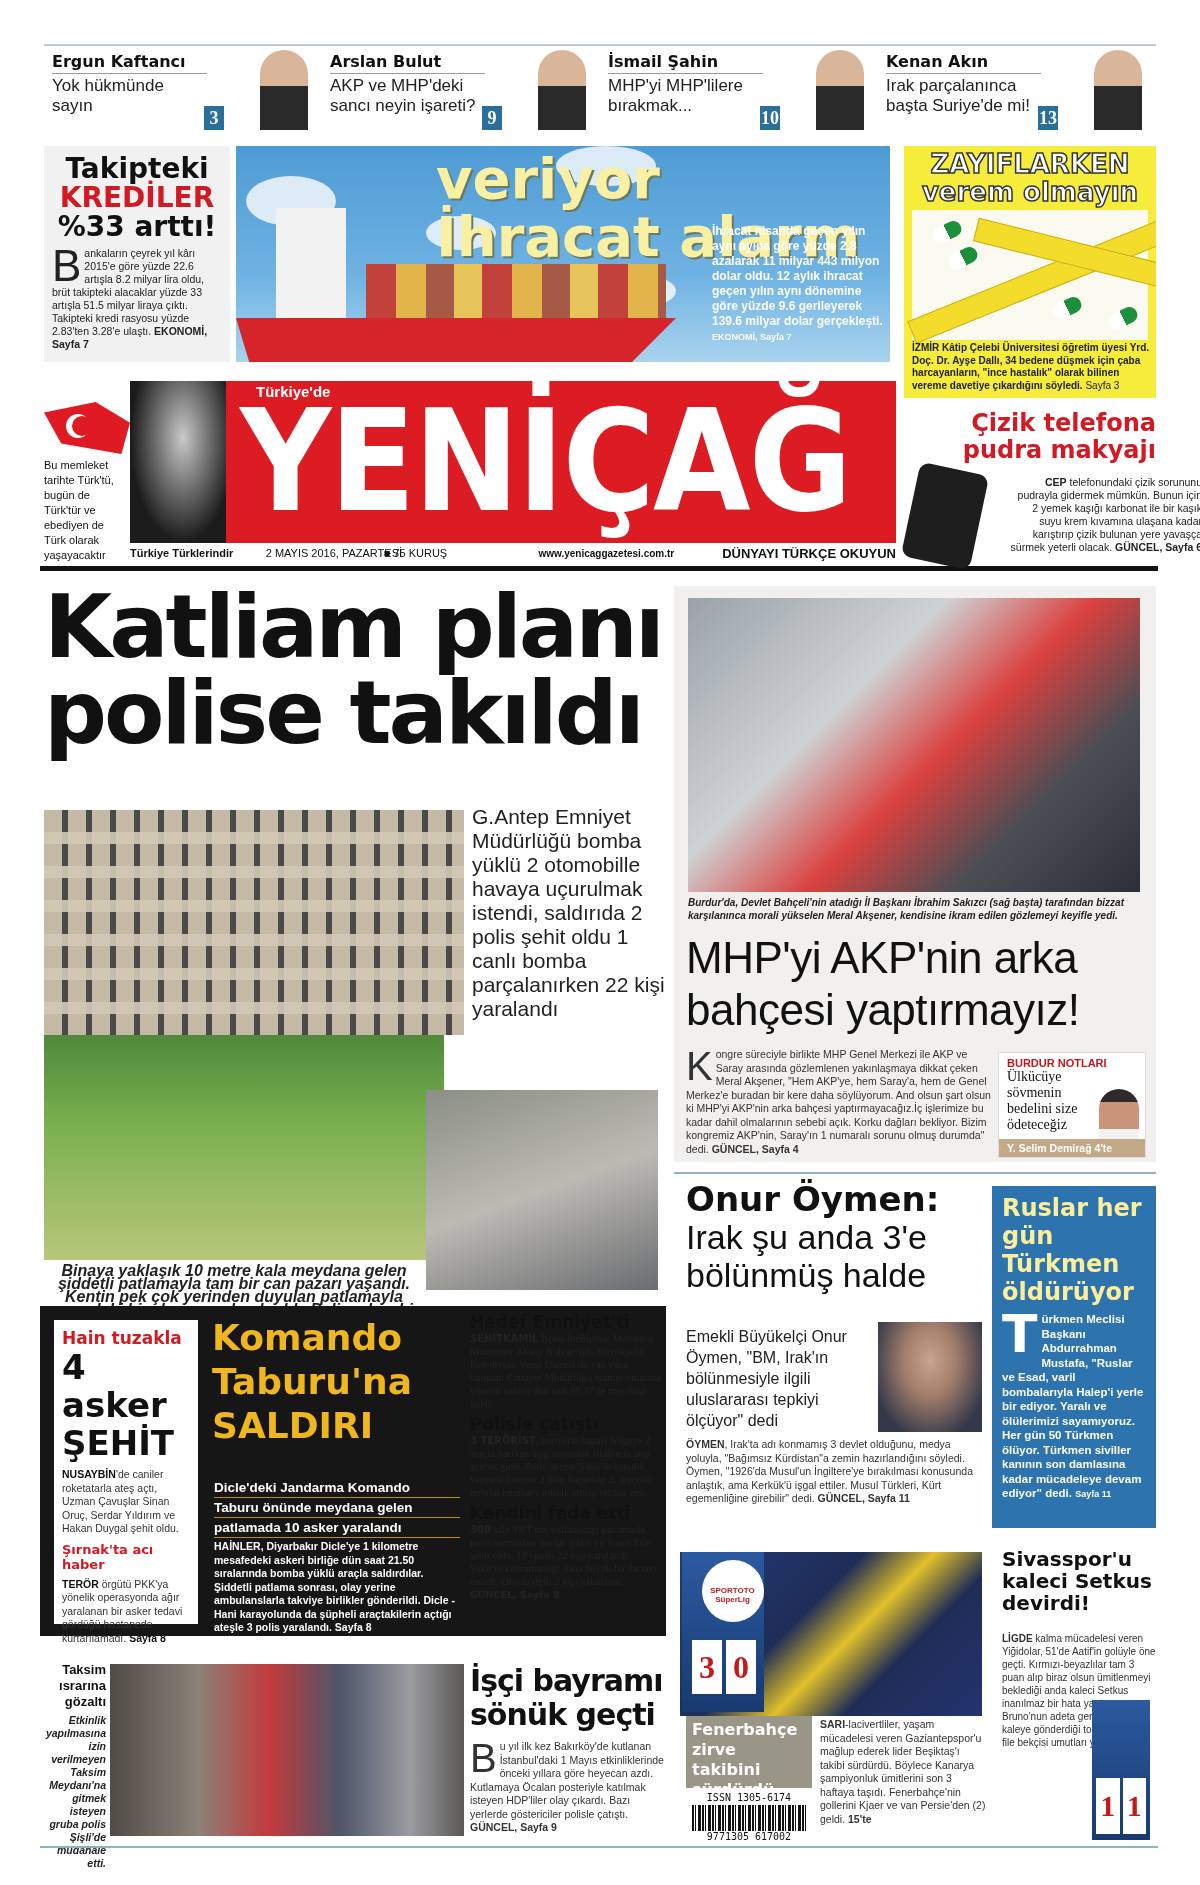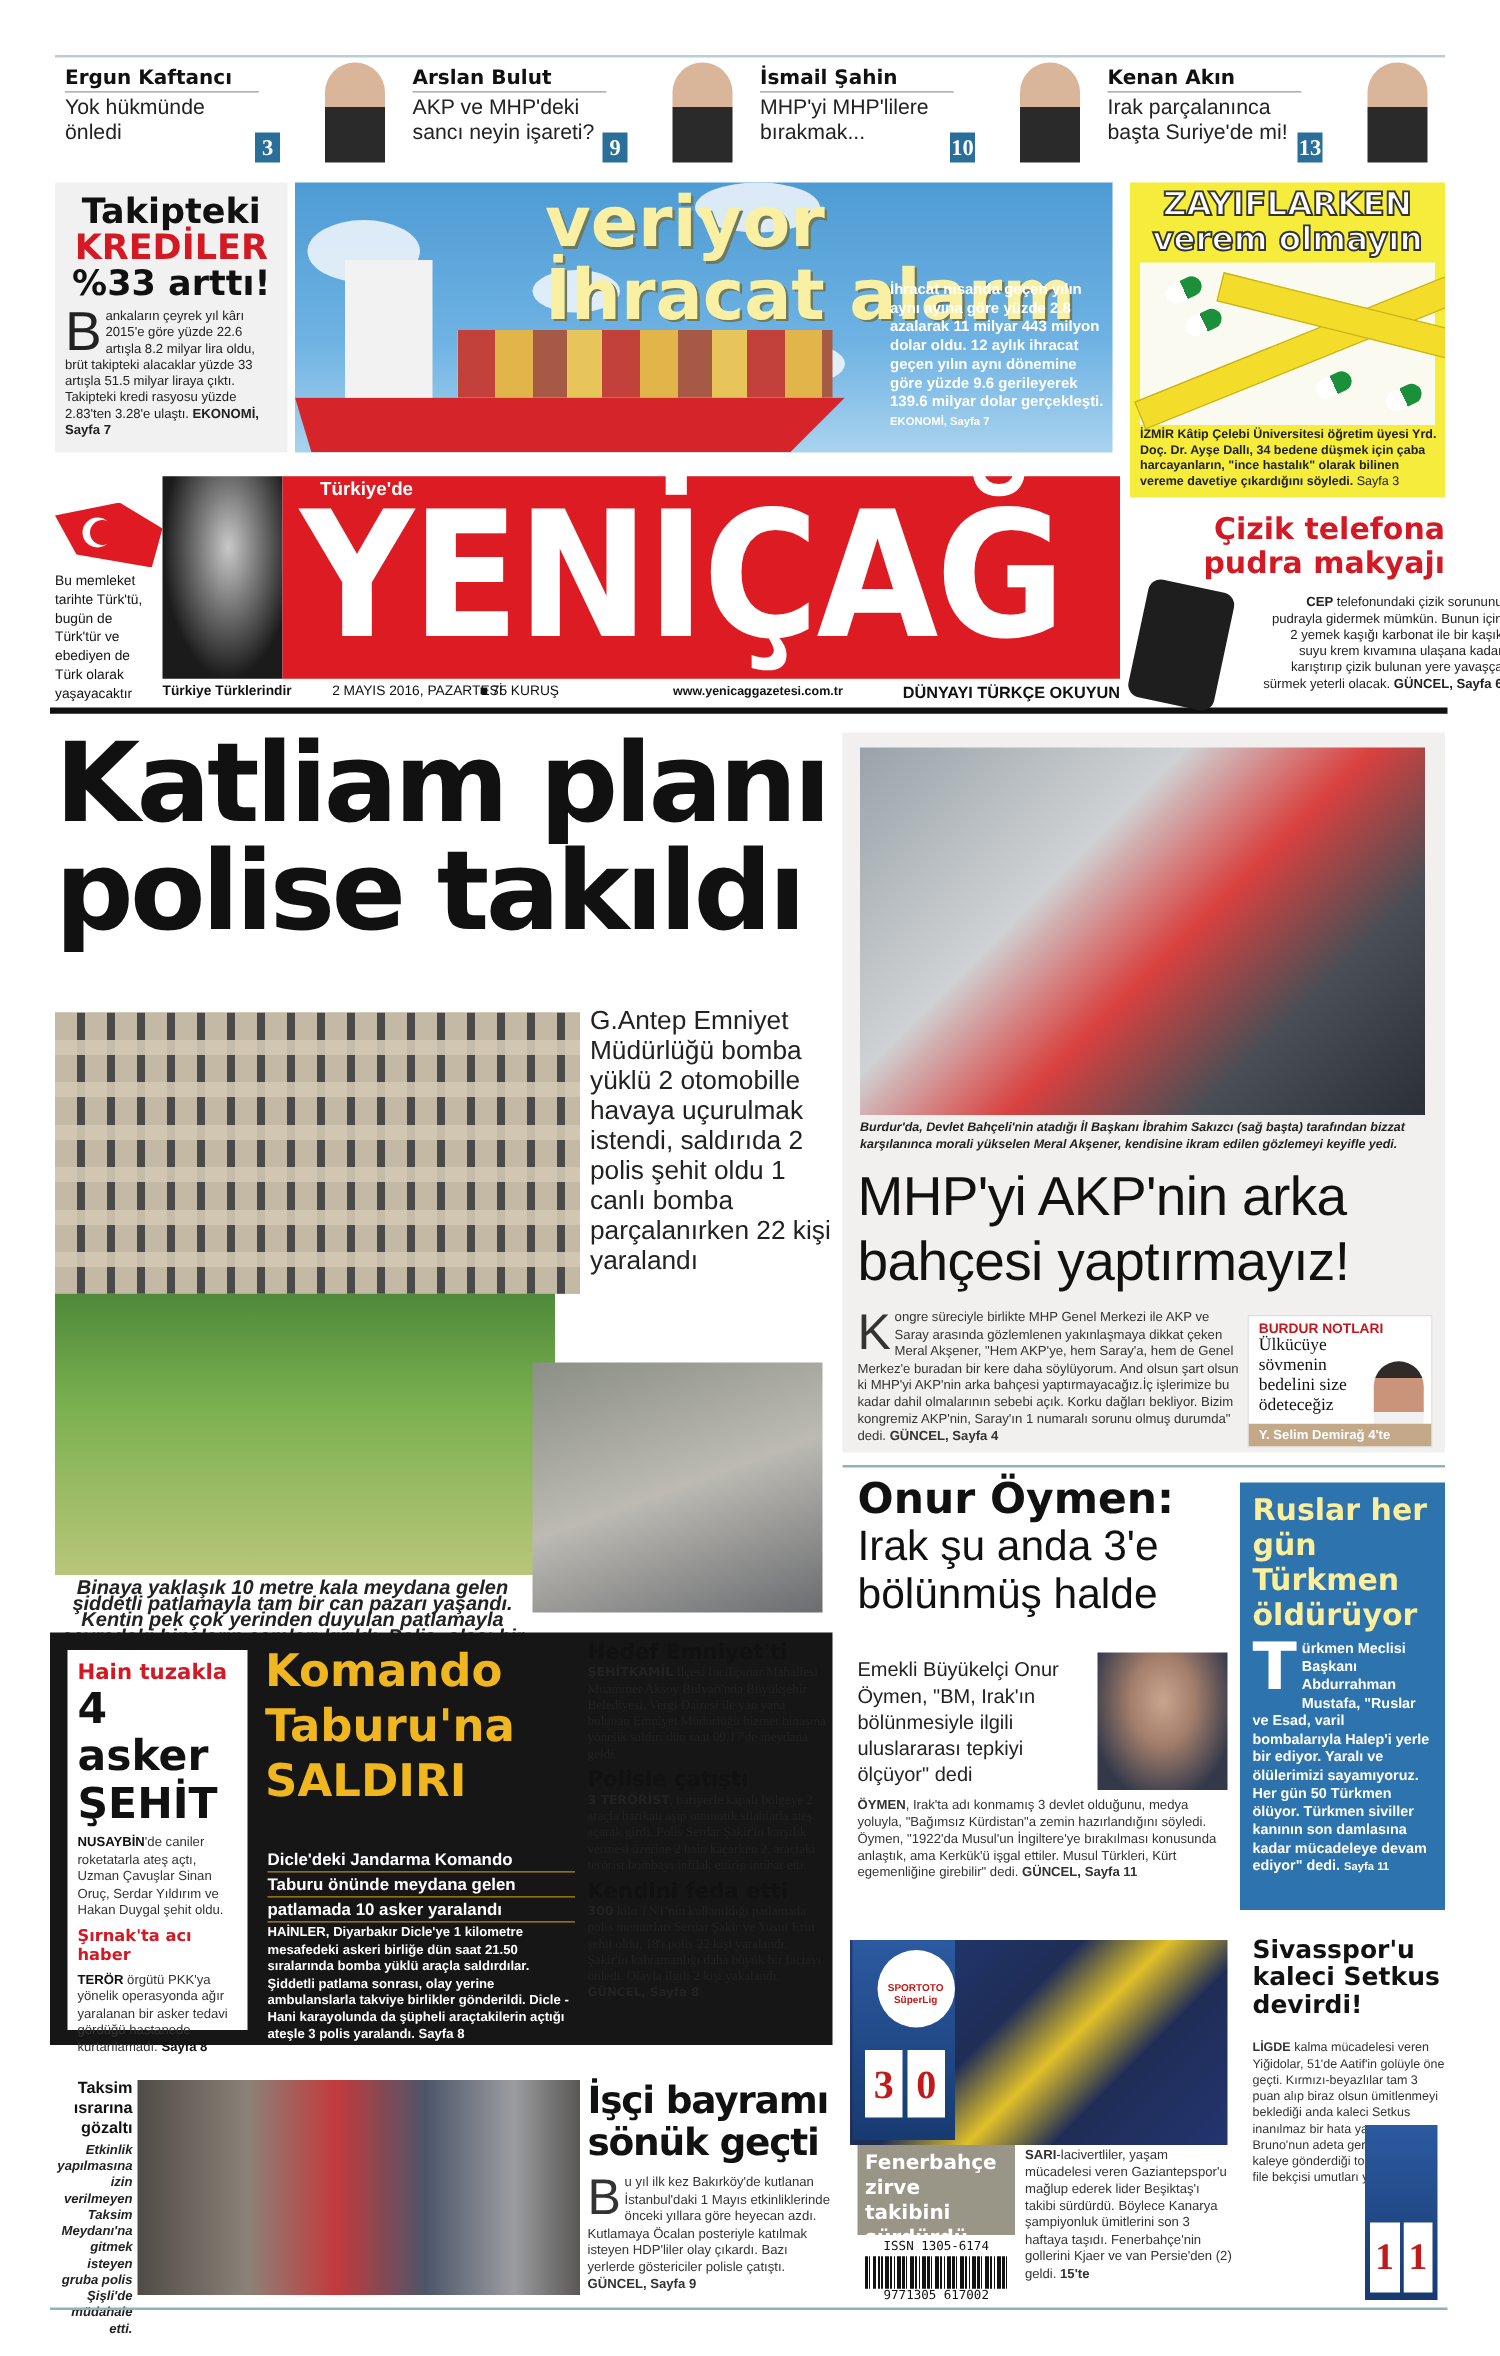--- a/index.html
+++ b/index.html
@@ -120,21 +120,21 @@
   #sivas-score { left: 1096px; top: 1778px; width: 50px; height: 56px; display: flex; gap: 3px; }
   #sivas-score div { flex: 1; background: #fff; color: #c21a1a; font-family: "Liberation Serif", serif; font-size: 30px; font-weight: 700; text-align: center; line-height: 56px; }
   .srcref { font-weight: 700; }
 </style>
 </head>
 <body>
 
 <div id="columnists" class="abs">
   <div class="col-item">
     <div class="name">Ergun Kaftancı</div>
-    <div class="title">Yok hükmünde önledi</div>
+    <div class="title">Yok hükmünde sayın</div>
     <div class="photo"></div>
     <div class="num">3</div>
   </div>
   <div class="col-item">
     <div class="name">Arslan Bulut</div>
     <div class="title">AKP ve MHP'deki sancı neyin işareti?</div>
     <div class="photo"></div>
     <div class="num">9</div>
   </div>
   <div class="col-item">
@@ -253,21 +253,21 @@
 </div>
 <div id="rule-mid" class="abs"></div>
 
 <div id="oymen-head" class="abs">
   <div class="l1">Onur Öymen:</div>
   <div class="l2">Irak şu anda 3'e bölünmüş halde</div>
 </div>
 <div id="oymen-sub" class="abs">Emekli Büyükelçi Onur Öymen, "BM, Irak'ın bölünmesiyle ilgili uluslararası tepkiyi ölçüyor" dedi</div>
 <div id="oymen-photo" class="abs"></div>
 <div id="oymen-body" class="abs">
-  <span style="font-weight:900">ÖYMEN</span><span>, Irak'ta adı konmamış 3 devlet olduğunu, medya yoluyla, "Bağımsız Kürdistan"a zemin hazırlandığını söyledi. Öymen, "1922'da Musul'un İngiltere'ye bırakılması konusunda anlaştık, ama Kerkük'ü işgal ettiler. Musul Türkleri, Kürt egemenliğine girebilir" dedi.</span>
+  <span style="font-weight:900">ÖYMEN</span><span>, Irak'ta adı konmamış 3 devlet olduğunu, medya yoluyla, "Bağımsız Kürdistan"a zemin hazırlandığını söyledi. Öymen, "1926'da Musul'un İngiltere'ye bırakılması konusunda anlaştık, ama Kerkük'ü işgal ettiler. Musul Türkleri, Kürt egemenliğine girebilir" dedi.</span>
   <span class="srcref">GÜNCEL, Sayfa 11</span>
 </div>
 
 <div id="ruslar" class="abs">
   <div class="h">Ruslar her gün Türkmen öldürüyor</div>
   <div class="b">
     <span class="dc">T</span><span>ürkmen Meclisi Başkanı Abdurrahman Mustafa, "Ruslar ve Esad, varil bombalarıyla Halep'i yerle bir ediyor. Yaralı ve ölülerimizi sayamıyoruz. Her gün 50 Türkmen ölüyor. Türkmen siviller kanının son damlasına kadar mücadeleye devam ediyor" dedi.</span>
     <span style="font-size:9px">Sayfa 11</span>
   </div>
 </div>

